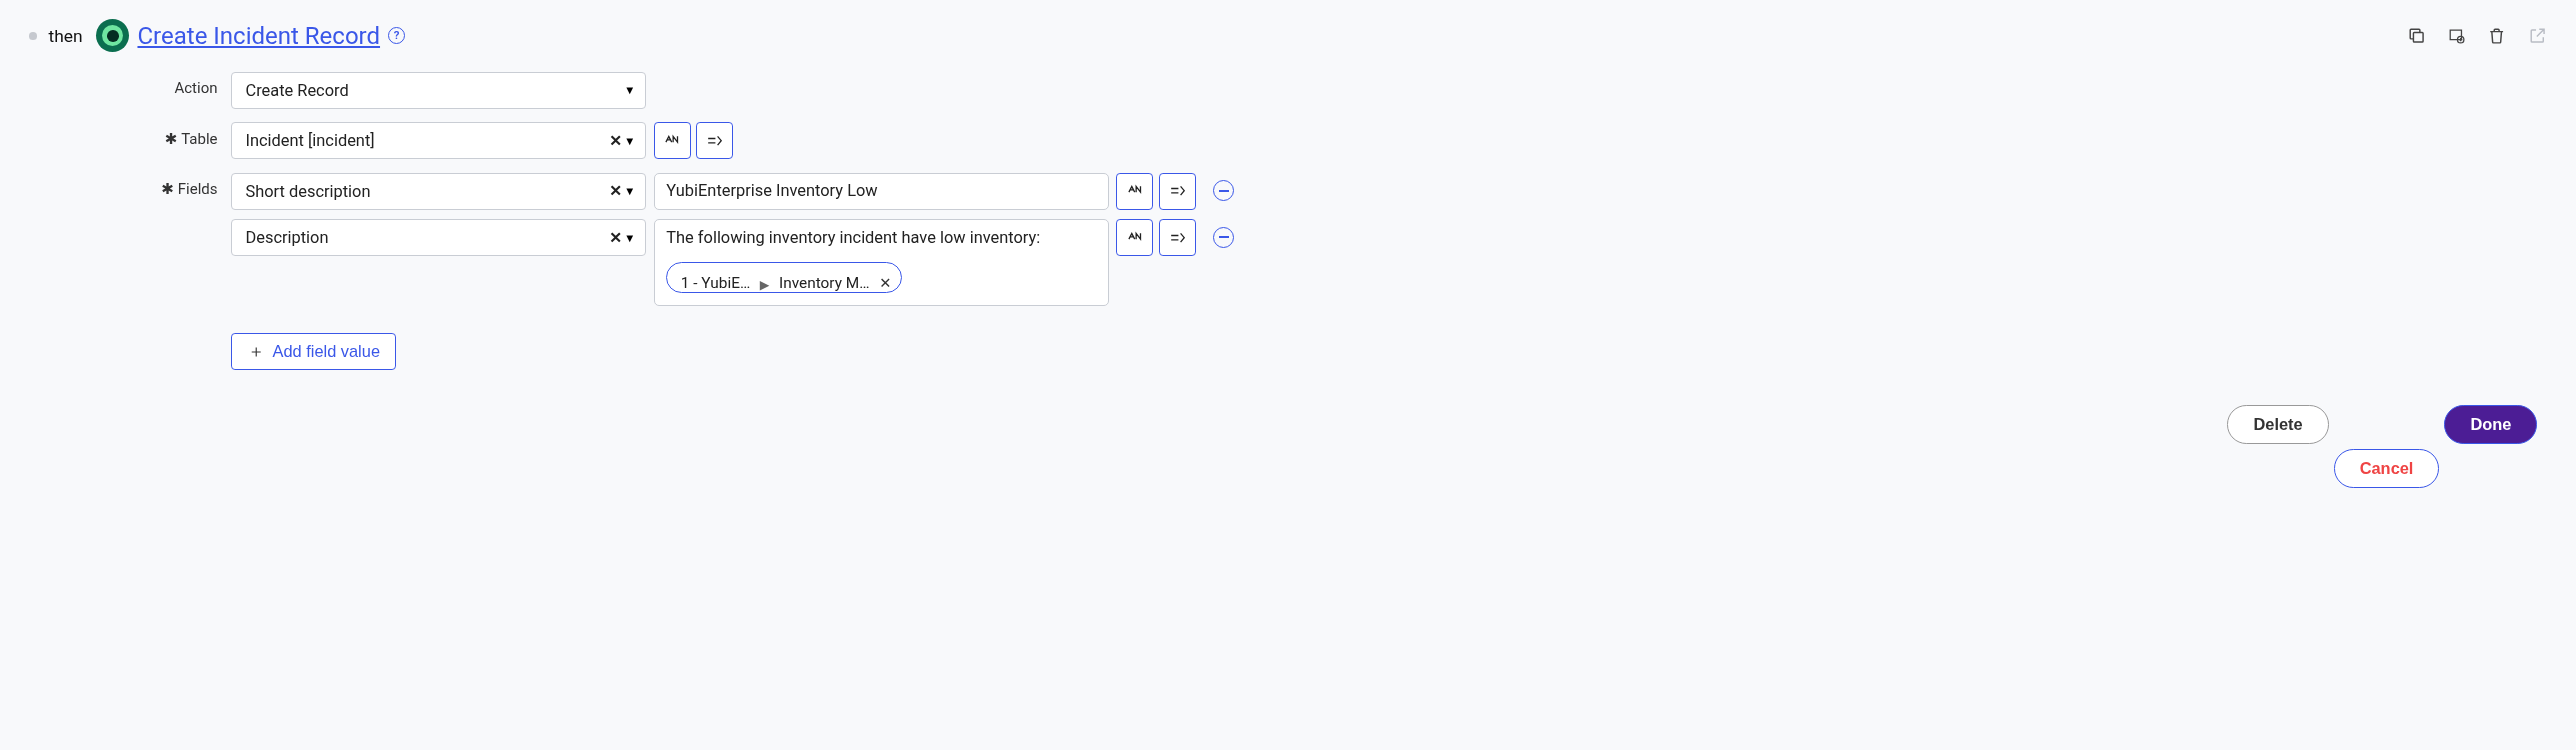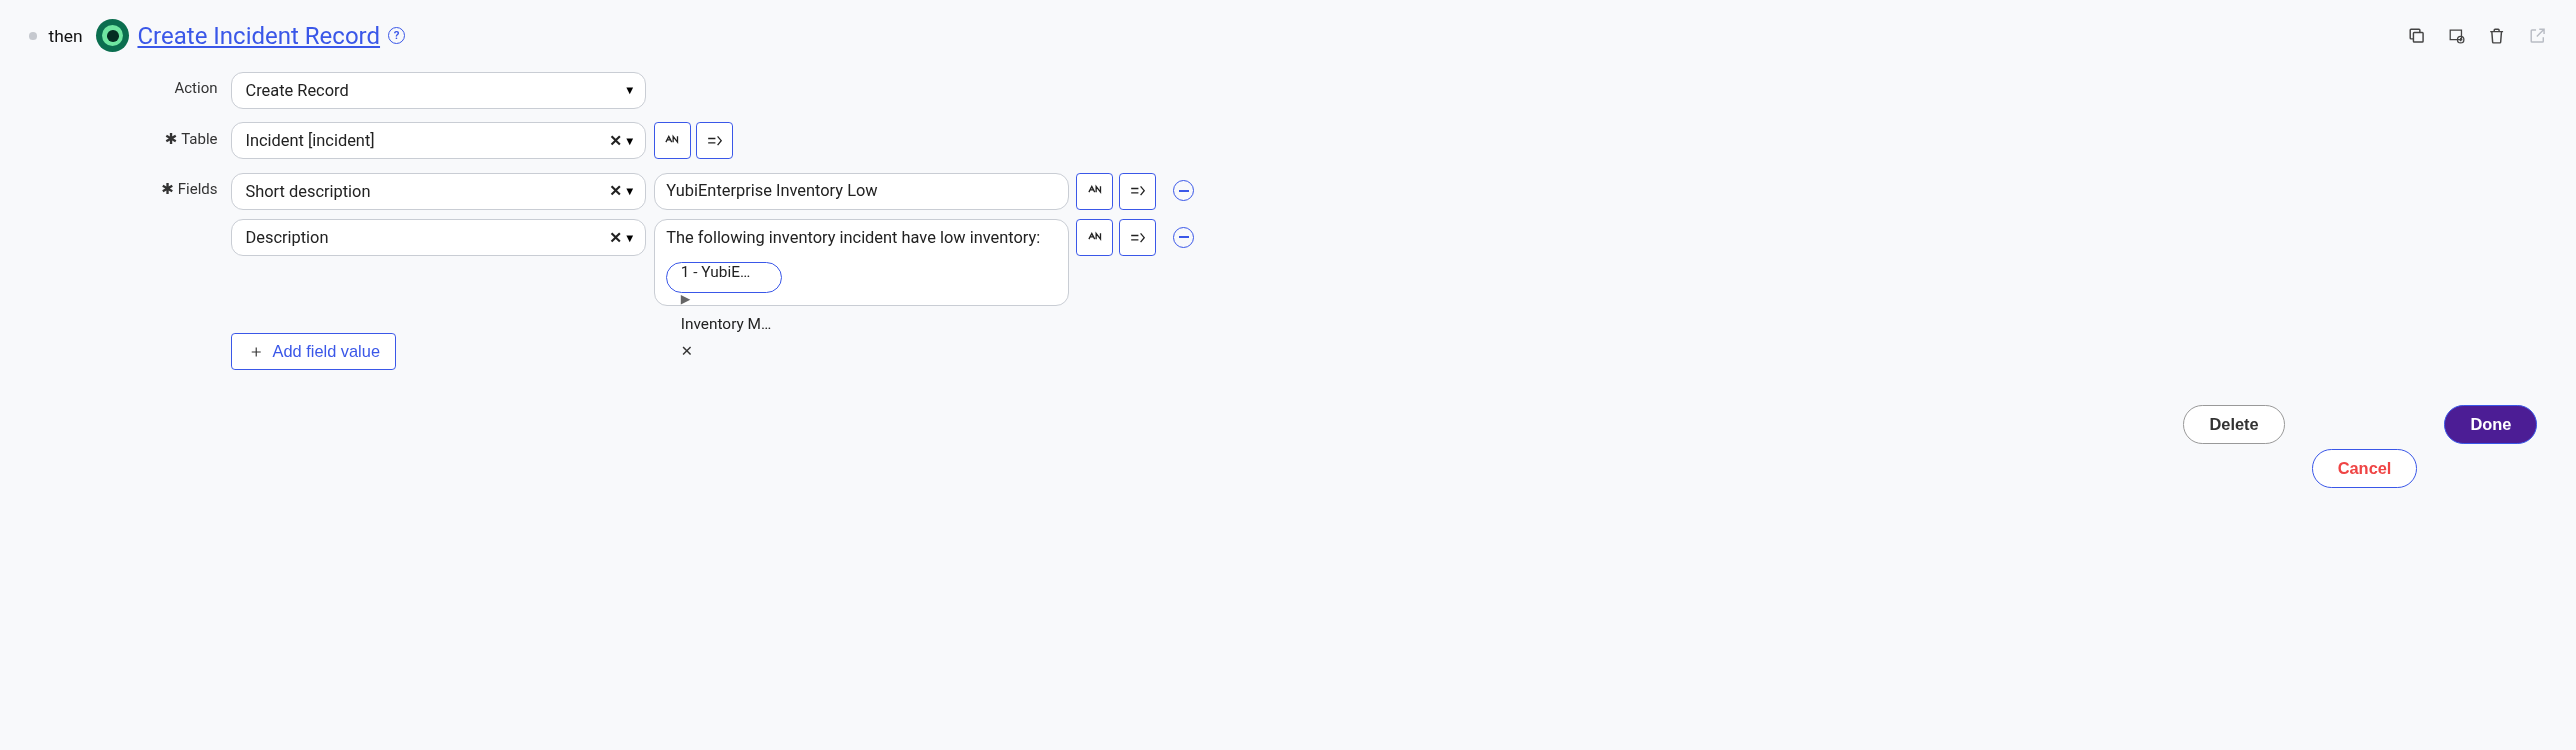--- a/index.html
+++ b/index.html
@@ -53,41 +53,41 @@
     width: 106px; text-align: right; padding-right: 13.5px;
     color: #333; font-size: 15px; padding-top: 7.7px;
     display: flex; justify-content: flex-end; align-items: center; gap: 3.9px;
   }
   .req-star { font-family: sans-serif; }
   .field-col { display: flex; flex-direction: column; gap: 9.6px; flex: 1; }
   .field-line { display: flex; align-items: flex-start; gap: 7.7px; }
 
   .combo {
     height: 37px; width: 415px;
-    border: 1px solid #c9cdd4; border-radius: 12px; background: #fff;
+    border: 1px solid #c9cdd4; border-radius: 4px; background: #fff;
     display: flex; align-items: center; padding: 0 9.6px 0 13.5px;
     font-size: 16.4px; color: #222; justify-content: space-between;
   }
   .combo .caret { font-size: 11.6px; color: #000; }
   .combo .clear-caret { display: flex; align-items: center; gap: 1.9px; }
   .clear-x { font-size: 15.4px; font-weight: 700; }
 
   .value-box {
-    width: 415px; min-height: 37px;
-    border: 1px solid #c9cdd4; border-radius: 13px; background: #fff;
+    width: 455px; min-height: 37px;
+    border: 1px solid #c9cdd4; border-radius: 5px; background: #fff;
     padding: 7.7px 11.6px; font-size: 16.4px; color: #222;
   }
   .value-box.multi { padding-bottom: 11.6px; }
 
   .pill-group { display: flex; gap: 7.7px; margin-top: 15.4px; }
   .pill-group .pill-wrap {
-    display: flex; align-items: flex-start;
+    display: flex; align-items: flex-end;
     border: 1.2px solid #3a57e8; border-radius: 17.4px;
     height: 31px; padding: 0 9.6px 0 13.5px; gap: 9.6px;
-    font-size: 15.4px; color: #222; flex-direction: column;
+    font-size: 15.4px; color: #222;
   }
   .pill-sep { color: #666; font-size: 12.5px; }
   .pill-x { color: #333; font-size: 14.5px; cursor: pointer; }
 
   .side-btns { display: flex; gap: 5.8px; }
   .sq-btn {
     width: 37px; height: 37px; border: 1.3px solid #3a57e8; border-radius: 3.9px;
     background: #fff; display: flex; align-items: center; justify-content: center;
     color: #222;
   }
@@ -101,21 +101,21 @@
 
   .add-field-btn {
     display: inline-flex; align-items: center; gap: 7.7px;
     height: 37px; padding: 0 15.4px;
     border: 1.3px solid #3a57e8; border-radius: 3.9px; background: #fff;
     color: #3a57e8; font-size: 16.4px; cursor: pointer;
   }
   .add-field-btn .plus { font-size: 17.4px; font-weight: 400; color: #333; }
 
   .footer-buttons {
-    display: flex; justify-content: flex-end; gap: 27px; margin-top: 35px;
+    display: flex; justify-content: flex-end; gap: 5px; margin-top: 35px;
     padding-right: 9.6px;
   }
   .btn {
     height: 39px; padding: 0 25px; border-radius: 19.3px;
     font-size: 16.4px; font-weight: 600; cursor: pointer;
     display: flex; align-items: center; justify-content: center;
     border: 1.3px solid #999; background: #fff; color: #333;
   }
   .btn.outline-blue { border-color: #3a57e8; color: #ef4444; margin-top: 44px; }
   .btn.primary { border-color: #3a57e8; background: #4c1d95; color: #fff; }

